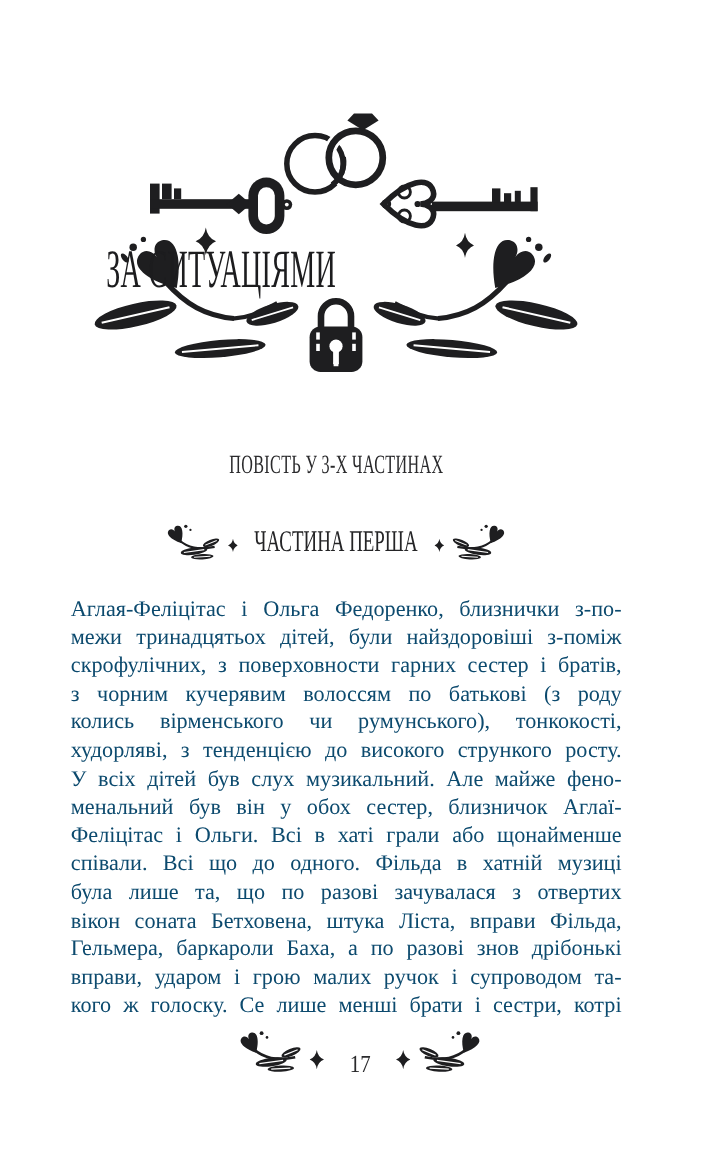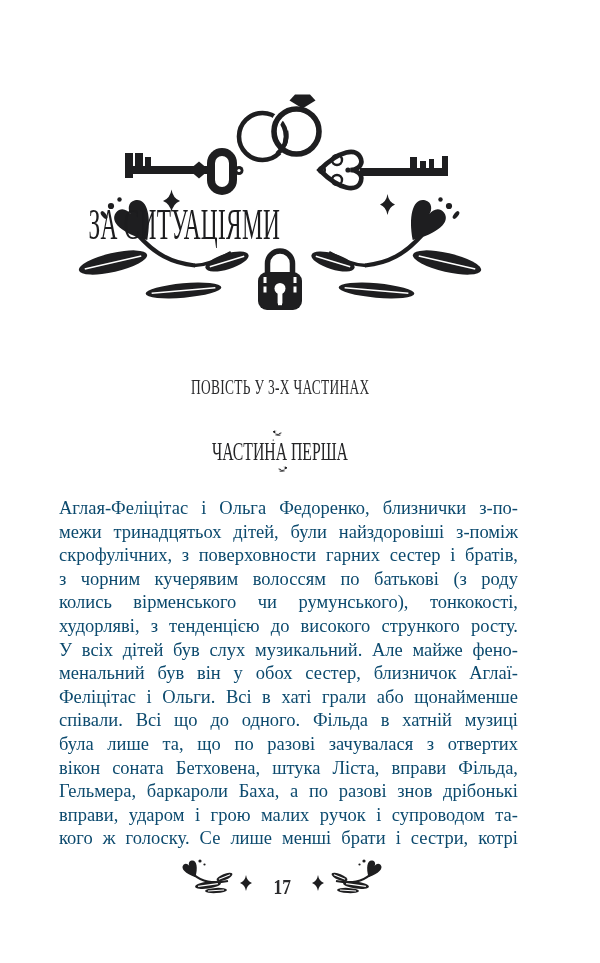--- a/index.html
+++ b/index.html
@@ -23,21 +23,21 @@
   .subtitle-row{
     position:absolute;left:0;top:376px;width:560px;text-align:center;white-space:nowrap;
   }
   .subtitle-row .cond{
     display:inline-block;transform:scaleX(.61);transform-origin:center;
     font-size:22px;line-height:22px;letter-spacing:.5px;color:#2a2a2c;
   }
   
   .heading-row{
     position:absolute;left:0;top:430px;width:560px;height:42px;
-    display:flex;align-items:center;justify-content:center;flex-direction:column;
+    display:flex;align-items:center;justify-content:center;
   }
   .heading-row .wrap{
     width:138px;display:flex;justify-content:center;overflow:visible;
   }
   .heading-row .cond{
     display:inline-block;transform:scaleX(.63);transform-origin:center;
     font-size:25px;line-height:25px;white-space:nowrap;color:#242426;
   }
   .heading-row .star{position:relative;top:3px;}
   .heading-row .sprig-l{margin-right:6px;}
@@ -47,22 +47,22 @@
   
   .body-text{
     position:absolute;left:59px;top:497px;width:459px;
     font-size:18.5px;line-height:23.6px;color:#0c4a6e;
   }
   .body-text .line{
     text-align:justify;text-align-last:justify;white-space:nowrap;height:23.6px;
   }
   
   .footer-row{
-    position:absolute;left:2px;top:856px;width:560px;height:40px;
-    display:flex;align-items:center;justify-content:center;font-weight:bold;
+    position:absolute;left:20px;top:856px;width:560px;height:40px;
+    display:flex;align-items:center;justify-content:center;
   }
   .footer-row .sprig-l{margin-right:6px;}
   .footer-row .sprig-r{margin-left:6px;transform:scaleX(-1);}
   .footer-row .star{position:relative;top:7px;}
   .footer-row .star-l{margin-right:20px;}
   .footer-row .star-r{margin-left:20px;}
   .page-number{
     position:relative;top:11px;
     display:inline-block;transform:scaleX(.85);transform-origin:center;
     font-size:20.5px;line-height:20.5px;color:#2a2a2c;

